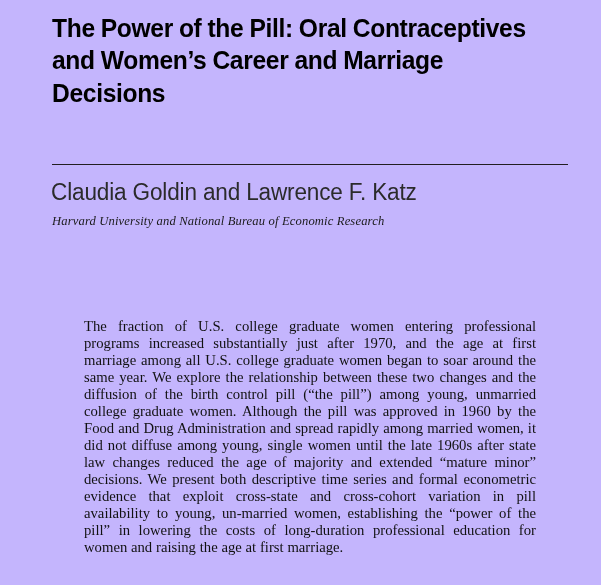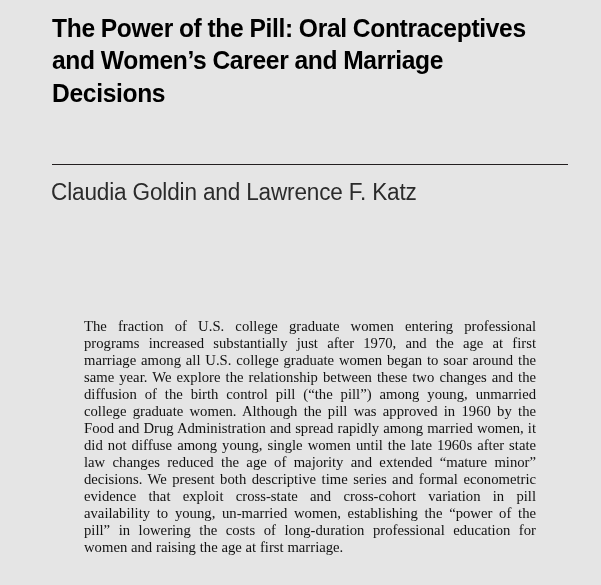--- a/index.html
+++ b/index.html
@@ -11,21 +11,21 @@
     height: 585px;
     background: #ffffff;
     font-family: "Liberation Serif", serif;
     overflow: hidden;
   }
 
   .page {
     position: relative;
     width: 601px;
     height: 585px;
-    background: #e5e5e5;
+    background: #c4b5fd;
   }
 
   
   .title-block {
     position: absolute;
     left: 52px;
     top: 12px;
     width: 505px;
   }
   .paper-title {
@@ -103,16 +103,17 @@
 <div class="page">
 
   <div class="title-block">
     <h1 class="paper-title">The Power of the Pill: Oral Contraceptives and Women’s Career and Marriage Decisions</h1>
   </div>
 
   <div class="divider"></div>
 
   <p class="authors">Claudia Goldin and Lawrence F. Katz</p>
 
+  <p class="affiliation">Harvard University and National Bureau of Economic Research</p>
 
   <p class="abstract">The fraction of U.S. college graduate women entering professional programs increased substantially just after 1970, and the age at first marriage among all U.S. college graduate women began to soar around the same year. We explore the relationship between these two changes and the diffusion of the birth control pill (“the pill”) among young, unmarried college graduate women. Although the pill was approved in 1960 by the Food and Drug Administration and spread rapidly among married women, it did not diffuse among young, single women until the late 1960s after state law changes reduced the age of majority and extended “mature minor” decisions. We present both descriptive time series and formal econometric evidence that exploit cross-state and cross-cohort variation in pill availability to young, un-married women, establishing the “power of the pill” in lowering the costs of long-duration professional education for women and raising the age at first marriage.</p>
 
 </div>
 
 </body></html>

